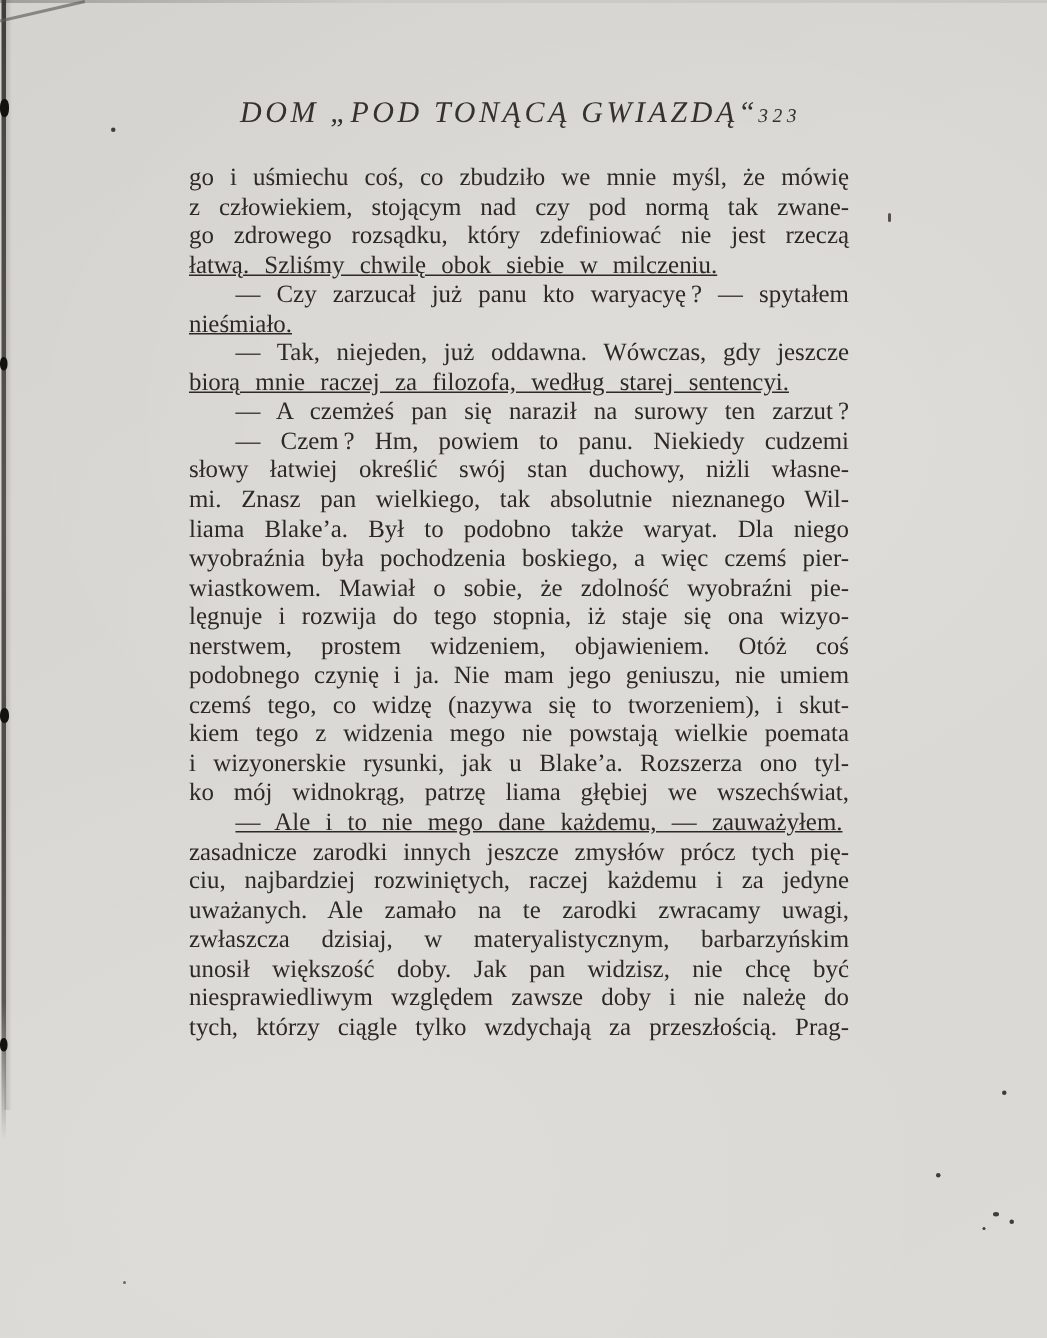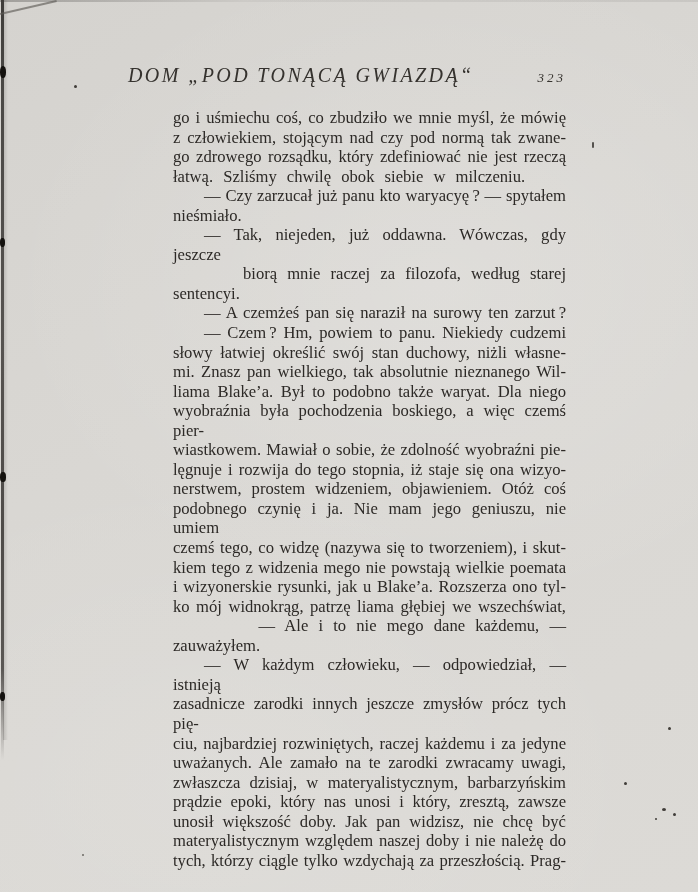--- a/index.html
+++ b/index.html
@@ -47,40 +47,40 @@
   .s3 { left:668px; top:727px; width:3px; height:3px; }
   .s4 { left:624px; top:782px; width:3px; height:3px; }
   .s5 { left:662px; top:808px; width:4px; height:3px; }
   .s6 { left:673px; top:813px; width:3px; height:3px; }
   .s7 { left:655px; top:818px; width:2px; height:2px; }
   .s8 { left:82px;  top:854px; width:2px; height:2px; background:#6b6863; }
 
   
   .header {
     position:absolute; left:128px; top:64px; width:438px;
-    display:flex; justify-content:space-between; align-items:baseline;
+    display:flex; justify-content:center; align-items:baseline;
     color:#35322e;
   }
   .running-title {
     font-style:italic; font-size:20px; letter-spacing:2.4px; white-space:nowrap;
   }
   .page-number {
     font-style:italic; font-size:13px; letter-spacing:3px;
   }
 
   
   .text {
     position:absolute; left:126px; top:108px; width:440px;
     font-size:16.6px; line-height:19.55px;
     color:#2c2926;
     word-spacing:0.5px;
   }
-  .ln { text-align:justify; text-align-last:justify;margin-left:47px; }
+  .ln { text-align:justify; text-align-last:justify; }
   .ln.indent { text-indent:31px; }
-  .ln.last { text-align:right; text-align-last:left; word-spacing:1.5px; }
+  .ln.last { text-align:right; text-align-last:left; word-spacing:1.5px;text-decoration:underline; }
   .ln.spread { word-spacing:6px; }
 </style>
 </head>
 <body>
 
 <div class="paper"></div>
 
 <div class="edge-top"></div>
 <div class="edge-left-shadow"></div>
 <div class="edge-left"></div>
@@ -120,22 +120,20 @@
   <div class="ln">wyobraźnia była pochodzenia boskiego, a więc czemś pier-</div>
   <div class="ln">wiastkowem. Mawiał o sobie, że zdolność wyobraźni pie-</div>
   <div class="ln">lęgnuje i rozwija do tego stopnia, iż staje się ona wizyo-</div>
   <div class="ln">nerstwem, prostem widzeniem, objawieniem. Otóż coś</div>
   <div class="ln">podobnego czynię i ja. Nie mam jego geniuszu, nie umiem</div>
   <div class="ln">czemś tego, co widzę (nazywa się to tworzeniem), i skut-</div>
   <div class="ln">kiem tego z widzenia mego nie powstają wielkie poemata</div>
   <div class="ln">i wizyonerskie rysunki, jak u Blake’a. Rozszerza ono tyl-</div>
   <div class="ln">ko mój widnokrąg, patrzę liama głębiej we wszechświat,</div>
   <div class="ln indent last spread">— Ale i to nie mego dane każdemu, — zauważyłem.</div>
-  <div class="ln indent">— W każdym człowieku, — odpowiedział, — istnieją</div>
   <div class="ln">zasadnicze zarodki innych jeszcze zmysłów prócz tych pię-</div>
   <div class="ln">ciu, najbardziej rozwiniętych, raczej każdemu i za jedyne</div>
   <div class="ln">uważanych. Ale zamało na te zarodki zwracamy uwagi,</div>
   <div class="ln">zwłaszcza dzisiaj, w materyalistycznym, barbarzyńskim</div>
-  <div class="ln">prądzie epoki, który nas unosi i który, zresztą, zawsze</div>
   <div class="ln">unosił większość doby. Jak pan widzisz, nie chcę być</div>
-  <div class="ln">materyalistycznym względem naszej doby i nie należę do</div>
+  <div class="ln">niesprawiedliwym względem zawsze doby i nie należę do</div>
   <div class="ln">tych, którzy ciągle tylko wzdychają za przeszłością. Prag-</div>
 </div>
 
 </body></html>

